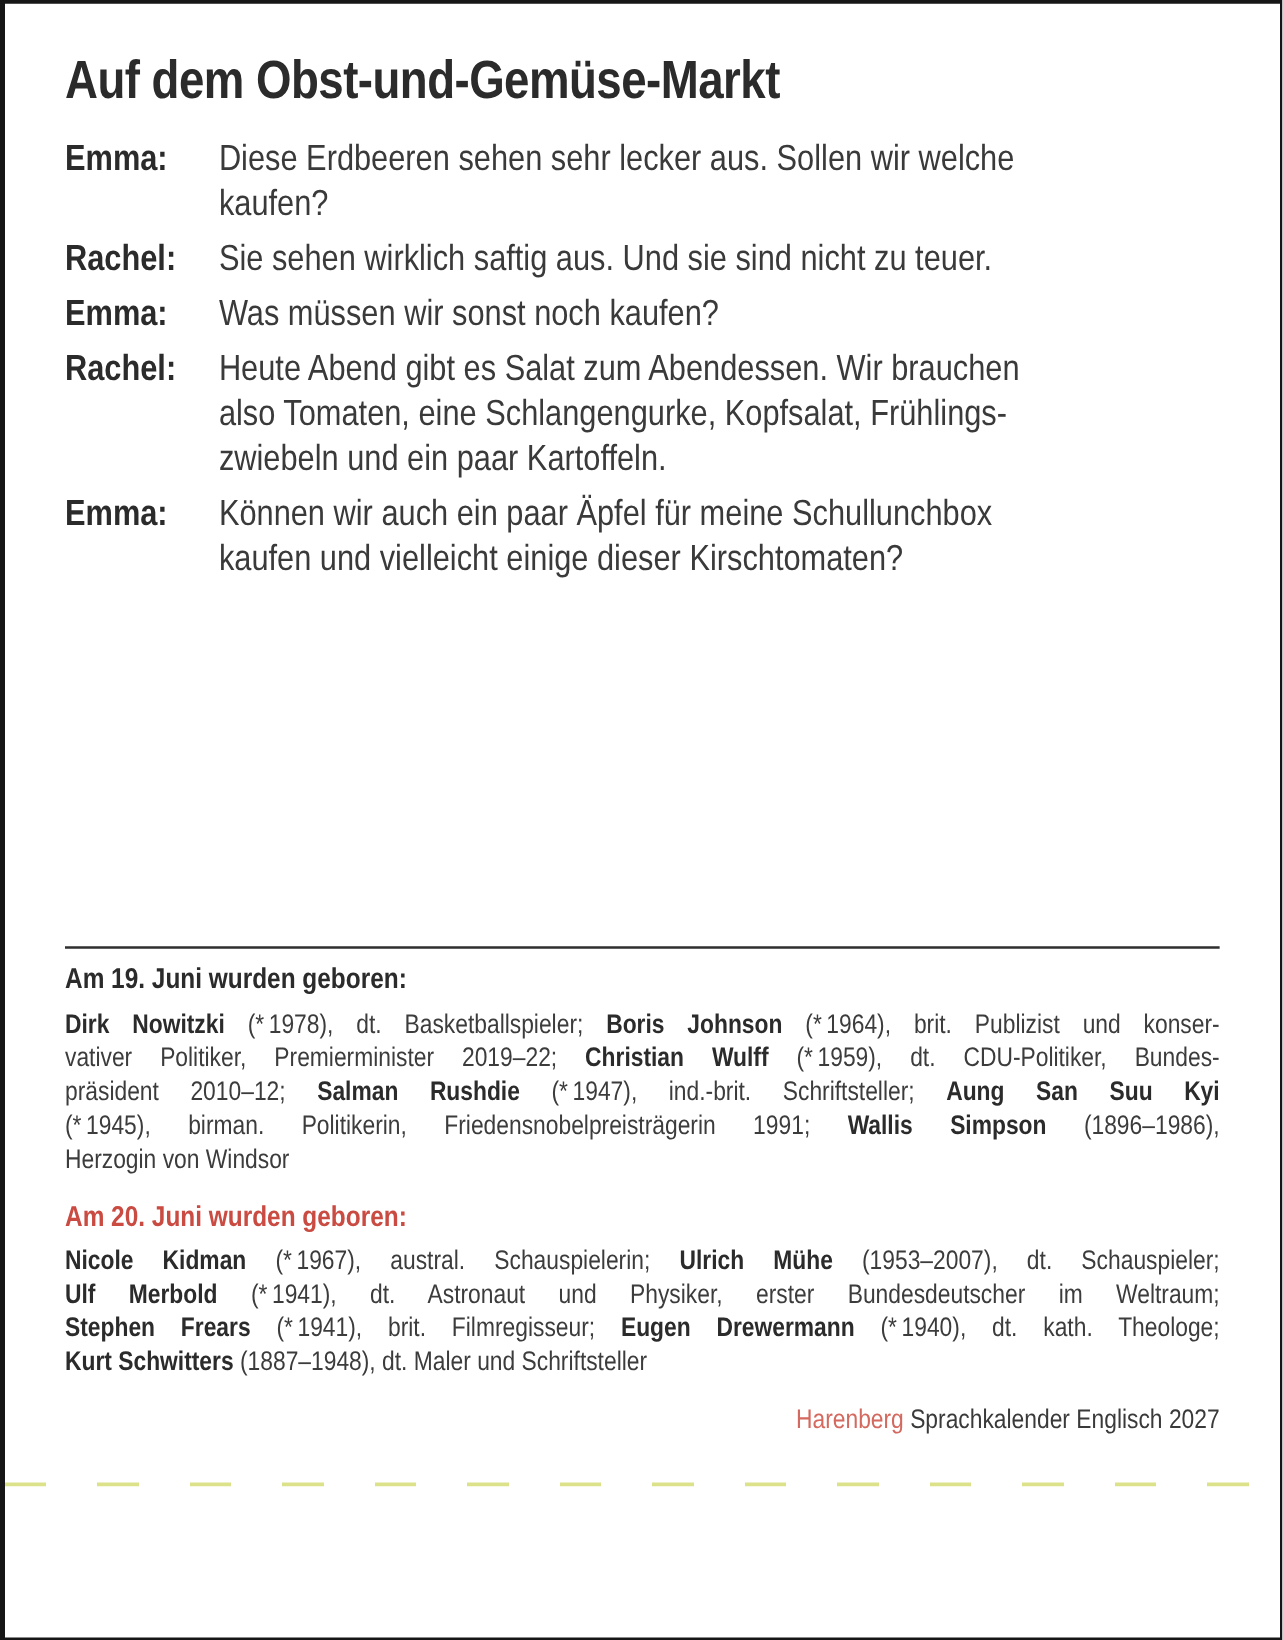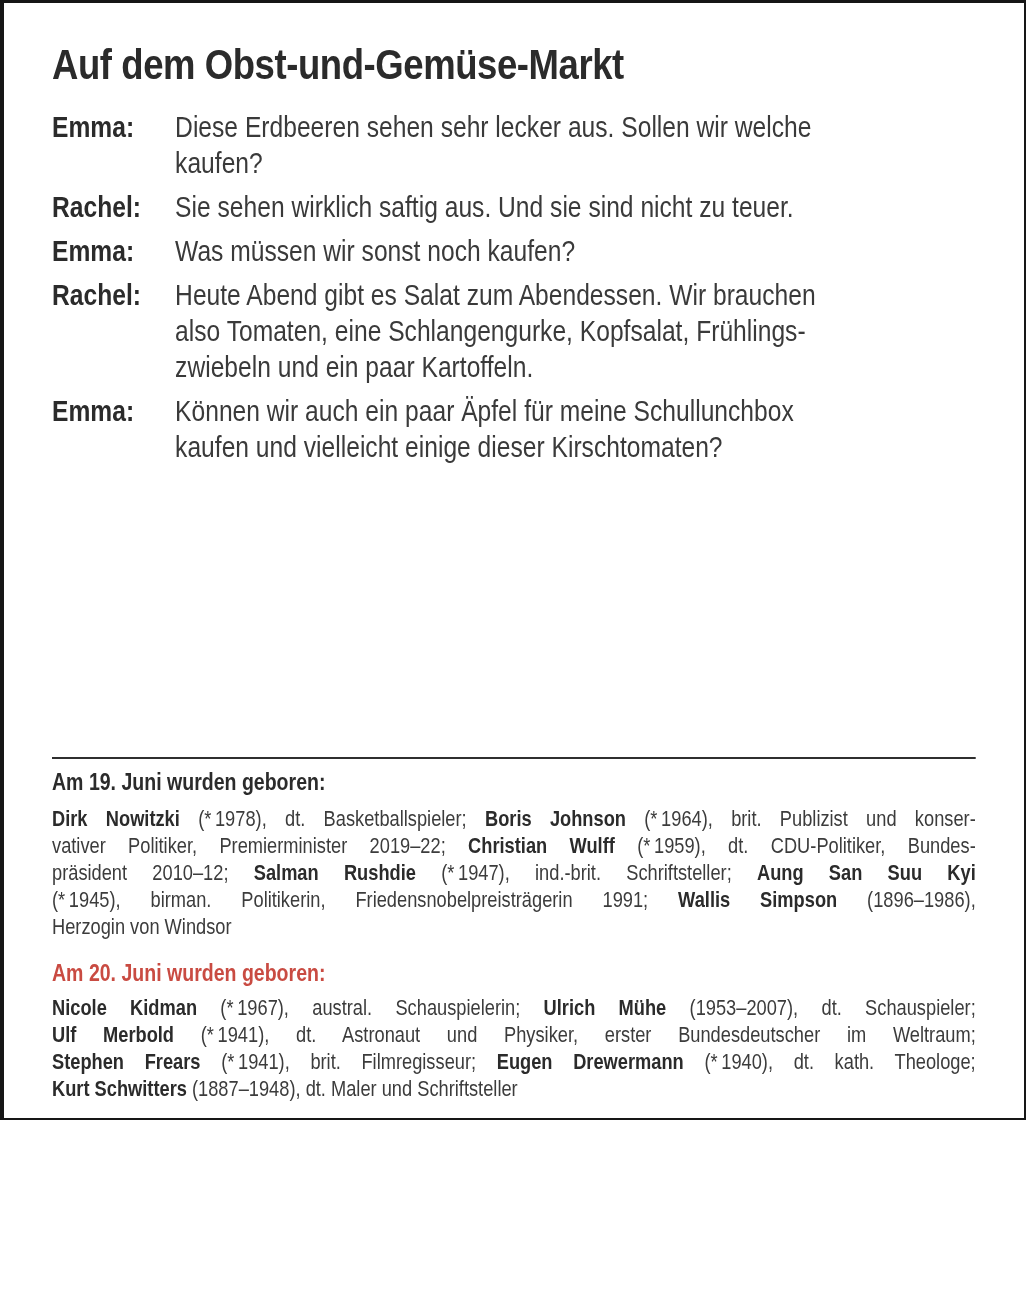--- a/index.html
+++ b/index.html
@@ -1,21 +1,21 @@
 <!DOCTYPE html>
 <html><head>
 <meta charset="utf-8">
 <style>
   html, body { margin: 0; padding: 0; background: #ffffff; }
   body { font-family: "Liberation Sans", "DejaVu Sans", sans-serif; }
 
   .page {
     position: relative;
     width: 1026px;
-    height: 1120px;
+    height: 1312px;
     box-sizing: border-box;
     background: #ffffff;
     border-style: solid;
     border-color: #161616;
     border-width: 3px 2px 2px 4px;
     overflow: hidden;
   }
 
   
   .content {

